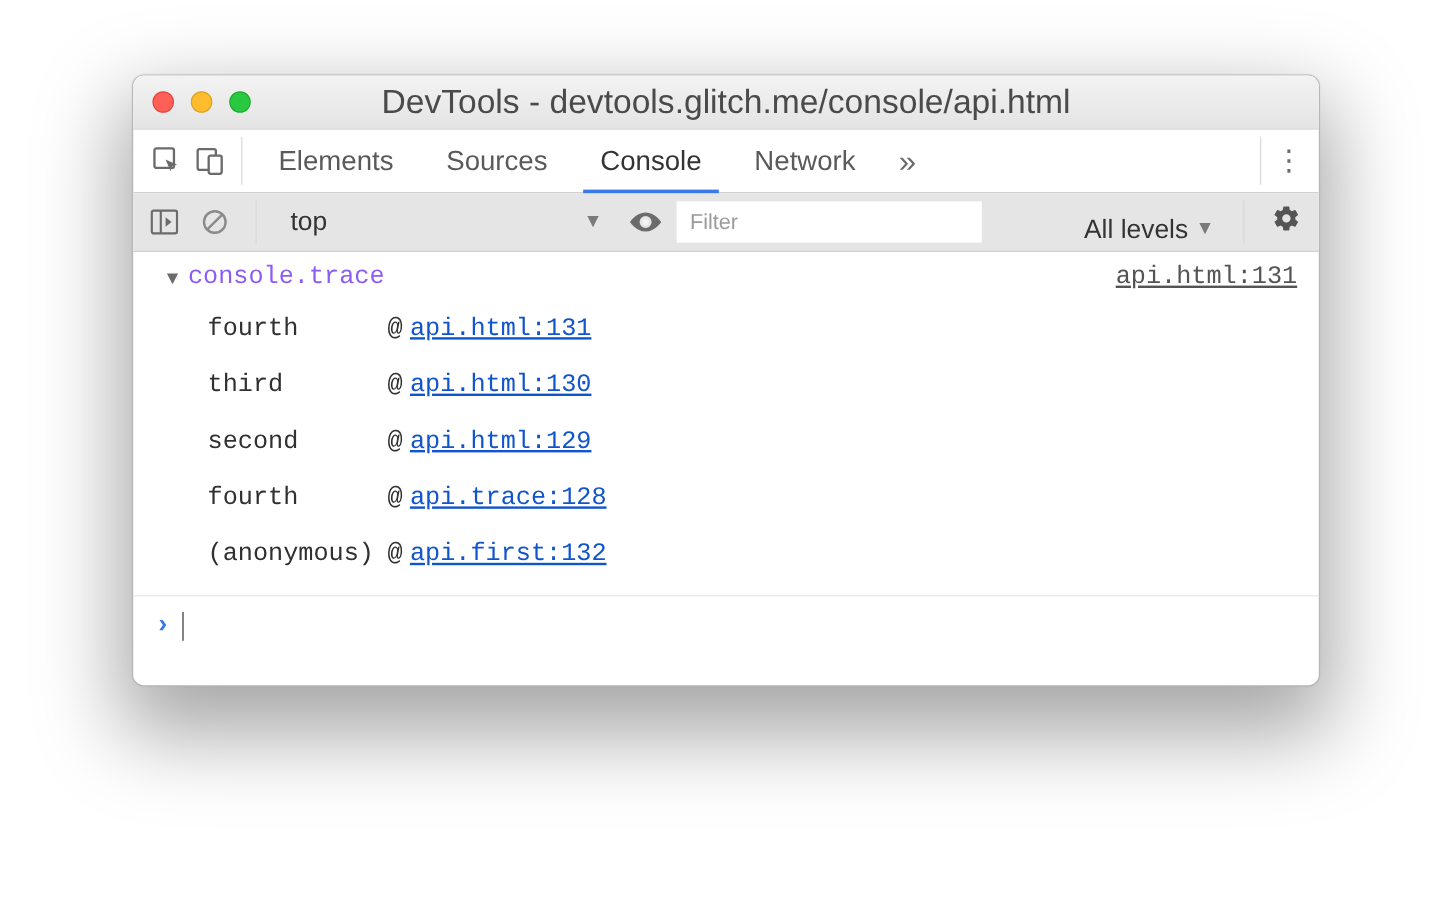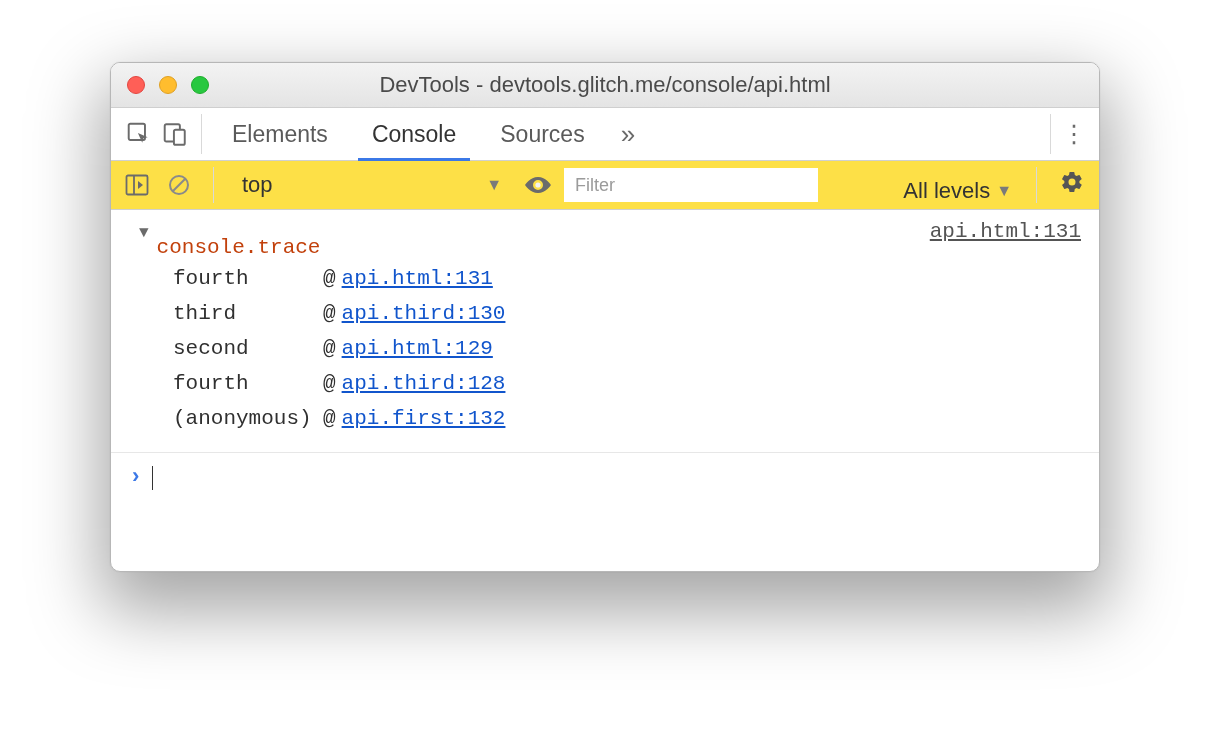--- a/index.html
+++ b/index.html
@@ -50,21 +50,21 @@
     box-sizing: border-box;
   }
   .tl.red    { background:#ff5f57; border:1px solid #e24640; }
   .tl.yellow { background:#ffbd2e; border:1px solid #dfa023; }
   .tl.green  { background:#28c840; border:1px solid #1dad2c; }
   .title {
     position: absolute;
     left: 0; right: 0;
     text-align: center;
     color: #4a4a4a;
-    font-size: 22px;
+    font-size: 28px;
     pointer-events: none;
   }
   
   .tabsbar {
     height: 52px;
     border-bottom: 1px solid #d0d0d0;
     display: flex;
     align-items: center;
     padding: 0 10px 0 10px;
     font-size: 23px;
@@ -117,21 +117,21 @@
   .spacer { flex: 1; }
   .kebab {
     width: 30px;
     text-align: center;
     color: #6b6b6b;
     font-size: 24px;
   }
   
   .filterbar {
     height: 48px;
-    background: #fde047;
+    background: #e5e5e5;
     border-bottom: 1px solid #d0d0d0;
     display: flex;
     align-items: center;
     padding: 0 10px;
     font-size: 22px;
     color: #5a5a5a;
     gap: 10px;
     flex-shrink: 0;
   }
   .filterbar .iconbtn {
@@ -192,38 +192,38 @@
     align-items: flex-start;
     padding: 4px 18px 2px 28px;
   }
   .disclosure {
     color: #6b6b6b;
     font-size: 16px;
     margin-right: 8px;
     margin-top: 4px;
   }
   .trace-label {
-    color: #c2410c;
-    margin-top: 16px;
+    color: #8b5cf6;
   }
   .origin {
     margin-left: auto;
     color: #545454;
     text-decoration: underline;
     cursor: pointer;
     white-space: nowrap;
   }
   .frames {
     padding: 0 18px 6px 62px;
   }
   .frame {
     display: flex;
     align-items: center;
     padding: 6px 0;
     color: #303030;
+    margin-top: 12px;
   }
   .frame .fn {
     display: inline-block;
     min-width: 150px;
   }
   .frame .at {
     color: #303030;
     margin-right: 6px;
   }
   .frame .loc {
@@ -280,25 +280,28 @@
         <rect x="2.5" y="3" width="14" height="16" rx="1.5"></rect>
         <rect x="11" y="8" width="10" height="14" rx="1.5" fill="#fff"></rect>
       </svg>
     </div>
     <div class="vdiv"></div>
 
     <div class="tabs">
       <div class="tab">
         <span>Elements</span>
       </div>
+      <div class="tab">
+        <span>Sources</span>
+      </div>
       <div class="tab active">
         <span>Console</span>
       </div>
       <div class="tab">
-        <span>Sources</span>
+        <span>Network</span>
       </div>
     </div>
 
     <div class="more">»</div>
 
     <div class="spacer"></div>
     <div class="vdiv"></div>
     <div class="kebab">⋮</div>
   </div>
 
@@ -357,31 +360,31 @@
 
     <div class="frames">
       <div class="frame">
         <span class="fn">fourth</span>
         <span class="at">@</span>
         <span class="loc">api.html:131</span>
       </div>
       <div class="frame">
         <span class="fn">third</span>
         <span class="at">@</span>
-        <span class="loc">api.third:130</span>
+        <span class="loc">api.html:130</span>
       </div>
       <div class="frame">
         <span class="fn">second</span>
         <span class="at">@</span>
         <span class="loc">api.html:129</span>
       </div>
       <div class="frame">
         <span class="fn">fourth</span>
         <span class="at">@</span>
-        <span class="loc">api.third:128</span>
+        <span class="loc">api.trace:128</span>
       </div>
       <div class="frame">
         <span class="fn">(anonymous)</span>
         <span class="at">@</span>
         <span class="loc">api.first:132</span>
       </div>
     </div>
 
     <div class="hr"></div>
 

